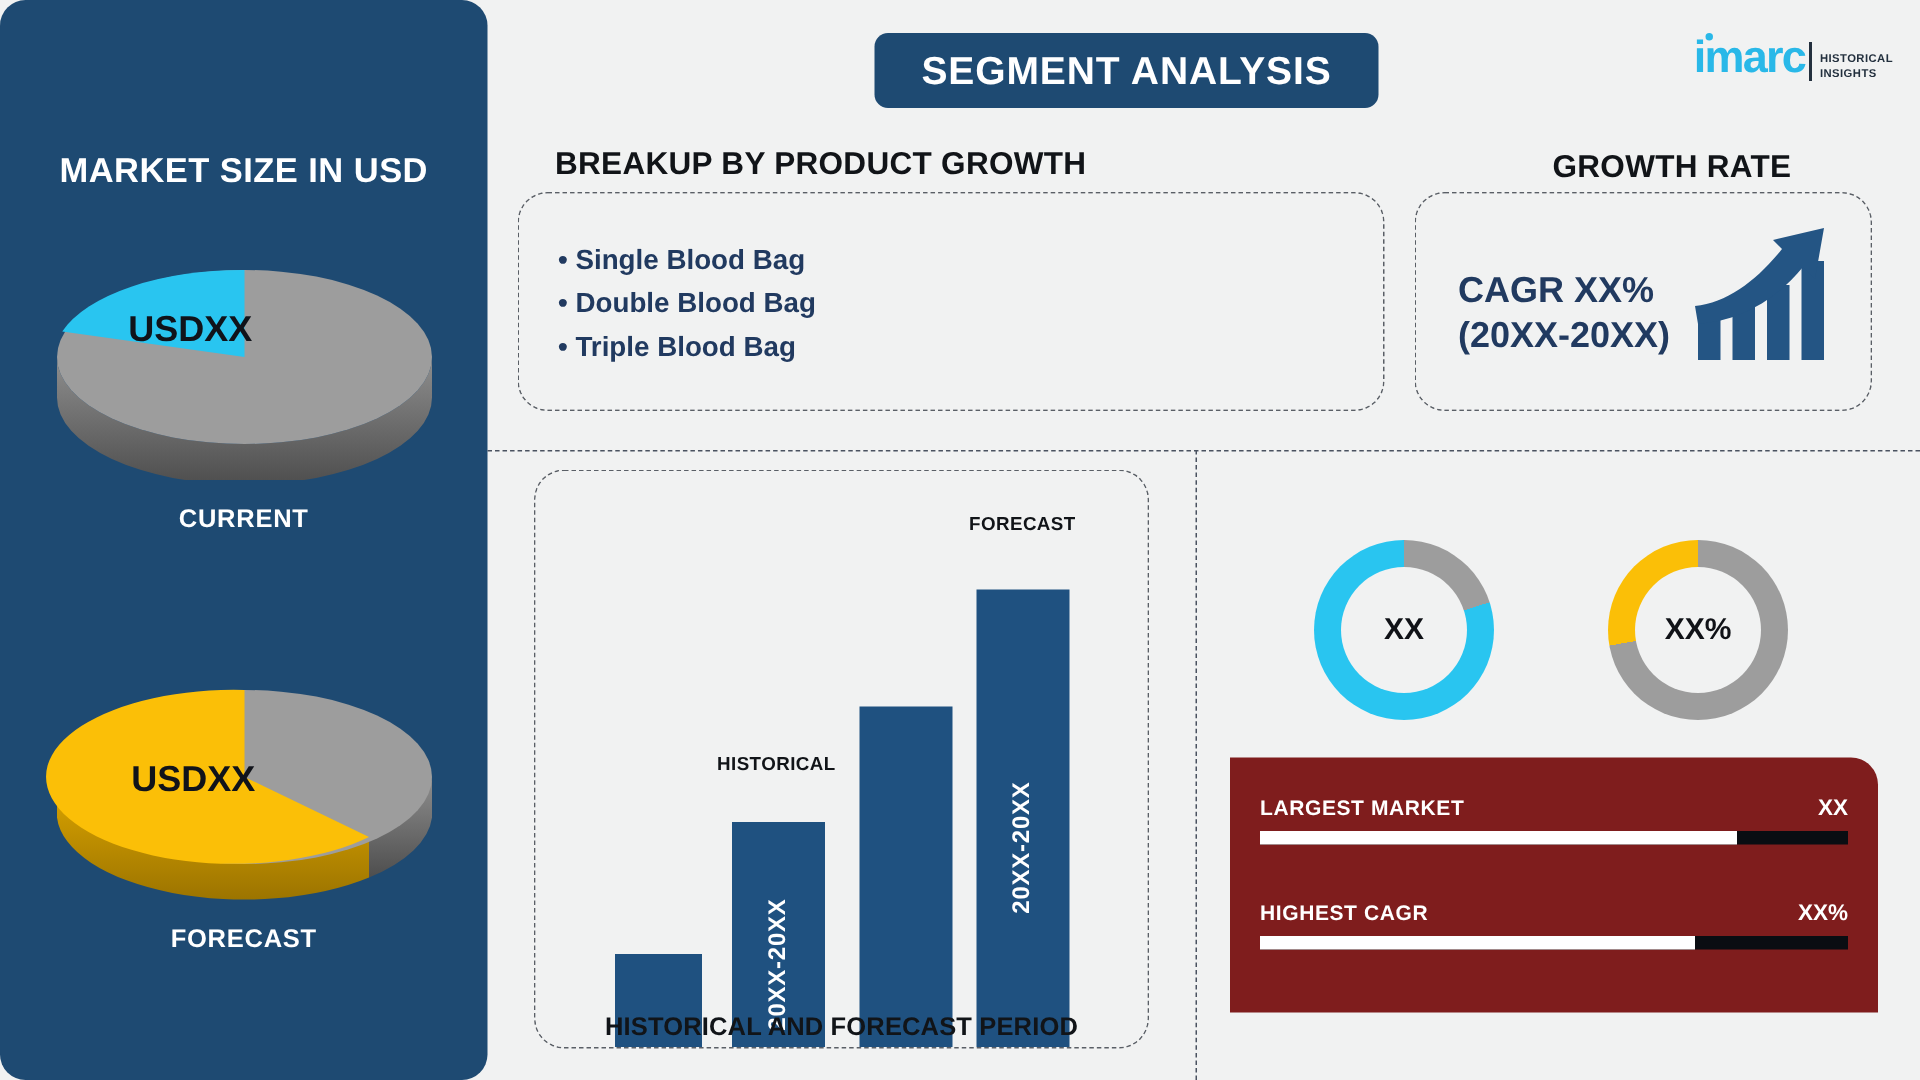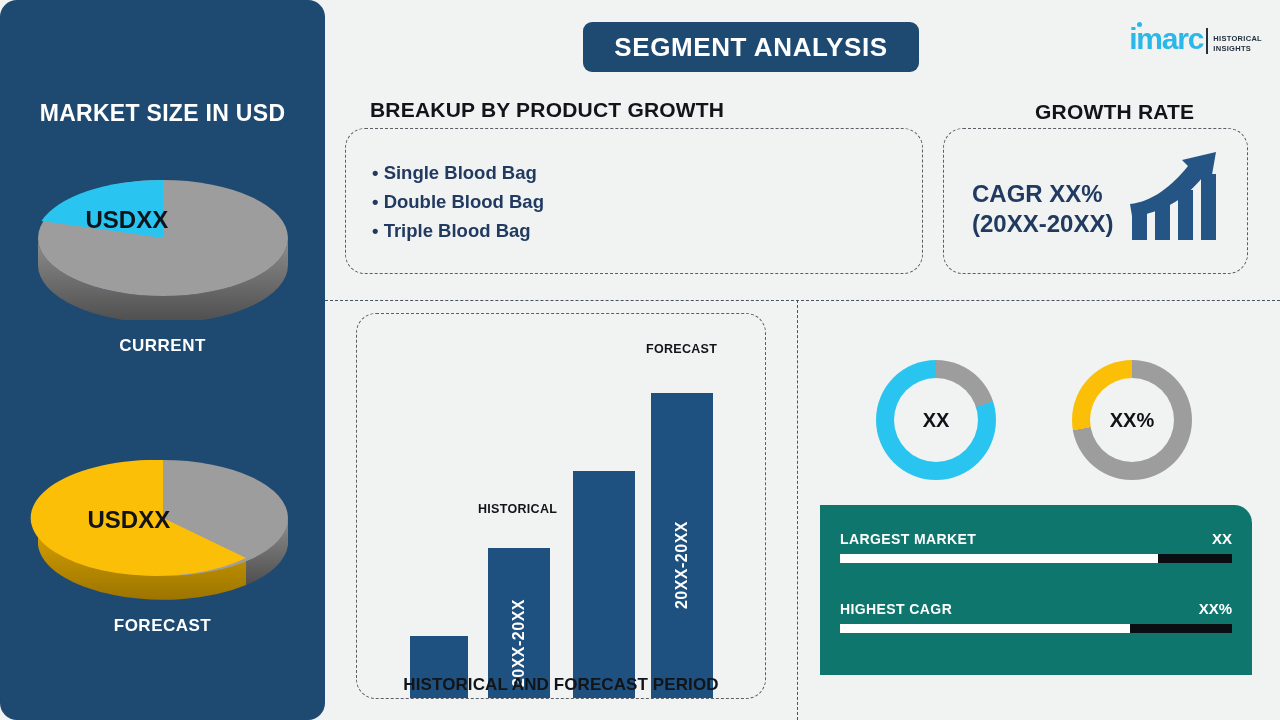--- a/index.html
+++ b/index.html
@@ -131,21 +131,21 @@
     position: absolute; left: 18px; top: 18px; width: 84px; height: 84px;
     border-radius: 50%; background: #f1f2f2;
     display: flex; align-items: center; justify-content: center;
   }
   .donut-hole span { color: #101217; font-size: 20px; font-weight: bold; }
 
   
   #stats-panel {
     position: absolute; left: 820px; top: 505px;
     width: 432px; height: 170px;
-    background: #0f766e;
+    background: #7f1d1d;
     border-radius: 0 18px 0 0;
   }
   .stat-row { position: absolute; left: 20px; width: 392px; }
   .stat-label { color: #ffffff; font-size: 14px; font-weight: bold; letter-spacing: .4px; }
   .stat-value { position: absolute; right: 0; top: 0; color: #ffffff; font-size: 15px; font-weight: bold; }
   .stat-track {
     position: relative; margin-top: 6px;
     width: 392px; height: 9px; background: #0a0d12;
   }
   .stat-fill { position: absolute; left: 0; top: 0; height: 9px; background: #ffffff; }

